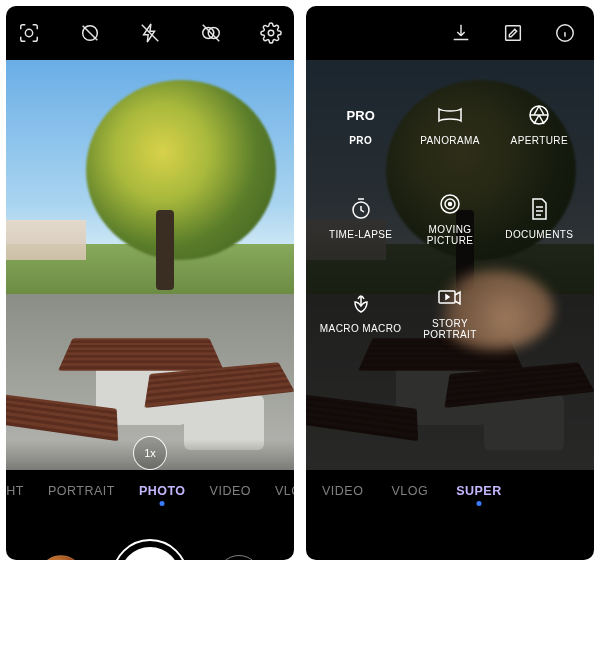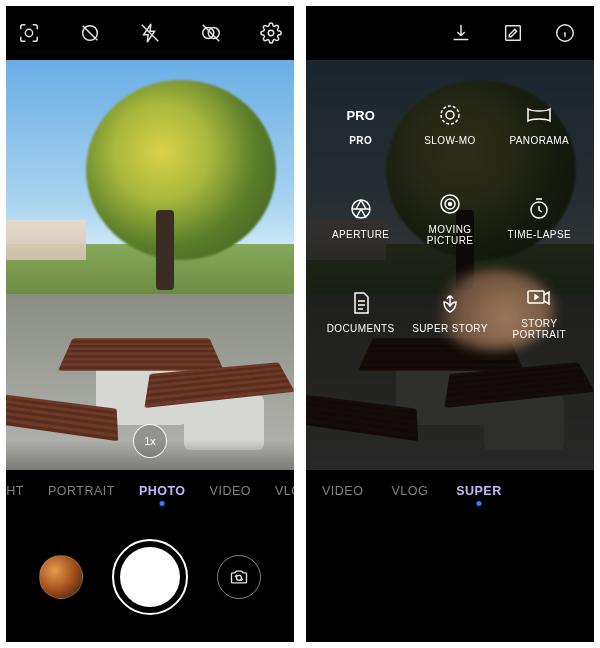--- a/index.html
+++ b/index.html
@@ -13,24 +13,25 @@
   .container {
     display: flex;
     gap: 12px;
     padding: 6px;
     width: 600px;
     height: 648px;
   }
   .phone {
     position: relative;
     width: 288px;
-    height: 636px;
+    height: 554px;
     background: #000;
     overflow: hidden;
     flex-shrink: 0;
+    border-radius: 10px;
   }
   
   .left .topbar {
     height: 54px;
     display: flex;
     align-items: center;
     justify-content: space-between;
     padding: 0 12px;
   }
   .topbar .icon {
@@ -78,21 +79,21 @@
     border-radius: 3px;
   }
   .bench-top1 { top: 268px; left: 60px; width: 150px; height: 50px; background: repeating-linear-gradient(#6d3a28 0 4px,#5a2d1e 4px 8px); transform: perspective(200px) rotateX(50deg); }
   .bench-leg1 { top: 305px; left: 90px; width: 90px; height: 60px; background: #d6d6d2; border-radius: 6px; }
   .bench-top2 { top: 300px; right: 5px; width: 140px; height: 45px; background: repeating-linear-gradient(#6d3a28 0 4px,#5a2d1e 4px 8px); transform: perspective(200px) rotateX(45deg) rotateZ(-8deg); }
   .bench-leg2 { top: 335px; right: 30px; width: 80px; height: 55px; background: #d6d6d2; border-radius: 6px; }
   .bench-top3 { top: 335px; left: -20px; width: 130px; height: 40px; background: repeating-linear-gradient(#6d3a28 0 4px,#5a2d1e 4px 8px); transform: perspective(200px) rotateX(40deg) rotateZ(10deg);}
   .shadow { position:absolute; bottom:0; left:0; right:0; height:30px; background:linear-gradient(transparent,#7a7a76); }
   .zoom-pill {
     position: absolute;
-    bottom: 12px;
+    bottom: 0;
     left: 50%;
     transform: translateX(-50%);
     width: 34px; height: 34px;
     border: 1.5px solid rgba(255,255,255,.9);
     border-radius: 50%;
     display: flex; align-items: center; justify-content: center;
     color: #fff; font-size: 11px;
     background: rgba(0,0,0,.15);
   }
   .modes {
@@ -289,80 +290,71 @@
       <div class="finger"></div>
     </div>
 
     <div class="mode-grid">
       <div class="mode-cell pro">
         <div class="mi" style="font-size:13px;font-weight:700">PRO</div>
         <div class="ml">PRO</div>
       </div>
       <div class="mode-cell">
         <div class="mi">
-            <svg width="24" height="24" viewBox="0 0 24 24" fill="none" stroke="currentColor" stroke-width="1.5">
-              <circle cx="12" cy="12" r="9" stroke-dasharray="3 2"></circle>
-              <circle cx="12" cy="12" r="4"></circle>
-            </svg>
-          </div>
-        <div class="ml">SLOW-MO</div>
-      </div>
-      <div class="mode-cell">
-        <div class="mi">
             <svg width="26" height="20" viewBox="0 0 26 20" fill="none" stroke="currentColor" stroke-width="1.5">
               <path d="M2 4c3 2 8 2 11 2s8 0 11-2v12c-3-2-8-2-11-2s-8 0-11 2z"></path>
             </svg>
           </div>
         <div class="ml">PANORAMA</div>
       </div>
       <div class="mode-cell">
         <div class="mi">
             <svg width="24" height="24" viewBox="0 0 24 24" fill="none" stroke="currentColor" stroke-width="1.5">
               <circle cx="12" cy="12" r="9"></circle>
               <path d="M12 3l5 9M12 3l-5 9M3 12h9M21 12h-9M7 21l5-9M17 21l-5-9"></path>
             </svg>
           </div>
         <div class="ml">APERTURE</div>
+      </div>
+      <div class="mode-cell">
+        <div class="mi">
+            <svg width="24" height="24" viewBox="0 0 24 24" fill="none" stroke="currentColor" stroke-width="1.5">
+              <circle cx="12" cy="13" r="8"></circle>
+              <path d="M12 9v4l3 2M9 2h6"></path>
+            </svg>
+          </div>
+        <div class="ml">TIME-LAPSE</div>
       </div>
       <div class="mode-cell">
         <div class="mi">
             <svg width="24" height="24" viewBox="0 0 24 24" fill="none" stroke="currentColor" stroke-width="1.5">
               <circle cx="12" cy="12" r="9"></circle>
               <circle cx="12" cy="12" r="5"></circle>
               <circle cx="12" cy="12" r="1.5" fill="currentColor"></circle>
             </svg>
           </div>
         <div class="ml">MOVING PICTURE</div>
       </div>
       <div class="mode-cell">
         <div class="mi">
-            <svg width="24" height="24" viewBox="0 0 24 24" fill="none" stroke="currentColor" stroke-width="1.5">
-              <circle cx="12" cy="13" r="8"></circle>
-              <path d="M12 9v4l3 2M9 2h6"></path>
-            </svg>
-          </div>
-        <div class="ml">TIME-LAPSE</div>
-      </div>
-      <div class="mode-cell">
-        <div class="mi">
             <svg width="22" height="24" viewBox="0 0 22 24" fill="none" stroke="currentColor" stroke-width="1.5">
               <path d="M5 2h9l4 4v16H5z"></path>
               <path d="M8 10h7M8 14h7M8 18h5"></path>
             </svg>
           </div>
         <div class="ml">DOCUMENTS</div>
       </div>
       <div class="mode-cell">
         <div class="mi">
             <svg width="24" height="24" viewBox="0 0 24 24" fill="none" stroke="currentColor" stroke-width="1.5">
               <path d="M12 21c-4-2-6-6-6-10 2 0 4 1 6 4 2-3 4-4 6-4 0 4-2 8-6 10z"></path>
               <path d="M12 15V6M9 8c1-2 2-3 3-3s2 1 3 3"></path>
             </svg>
           </div>
-        <div class="ml">SUPER STORY</div>
+        <div class="ml">MACRO MACRO</div>
       </div>
       <div class="mode-cell">
         <div class="mi">
             <svg width="26" height="22" viewBox="0 0 26 22" fill="none" stroke="currentColor" stroke-width="1.5">
               <rect x="2" y="4" width="16" height="12" rx="1"></rect>
               <path d="M18 8l5-3v12l-5-3"></path>
               <path d="M9 8v4l3-2z" fill="currentColor"></path>
             </svg>
           </div>
         <div class="ml">STORY PORTRAIT</div>

